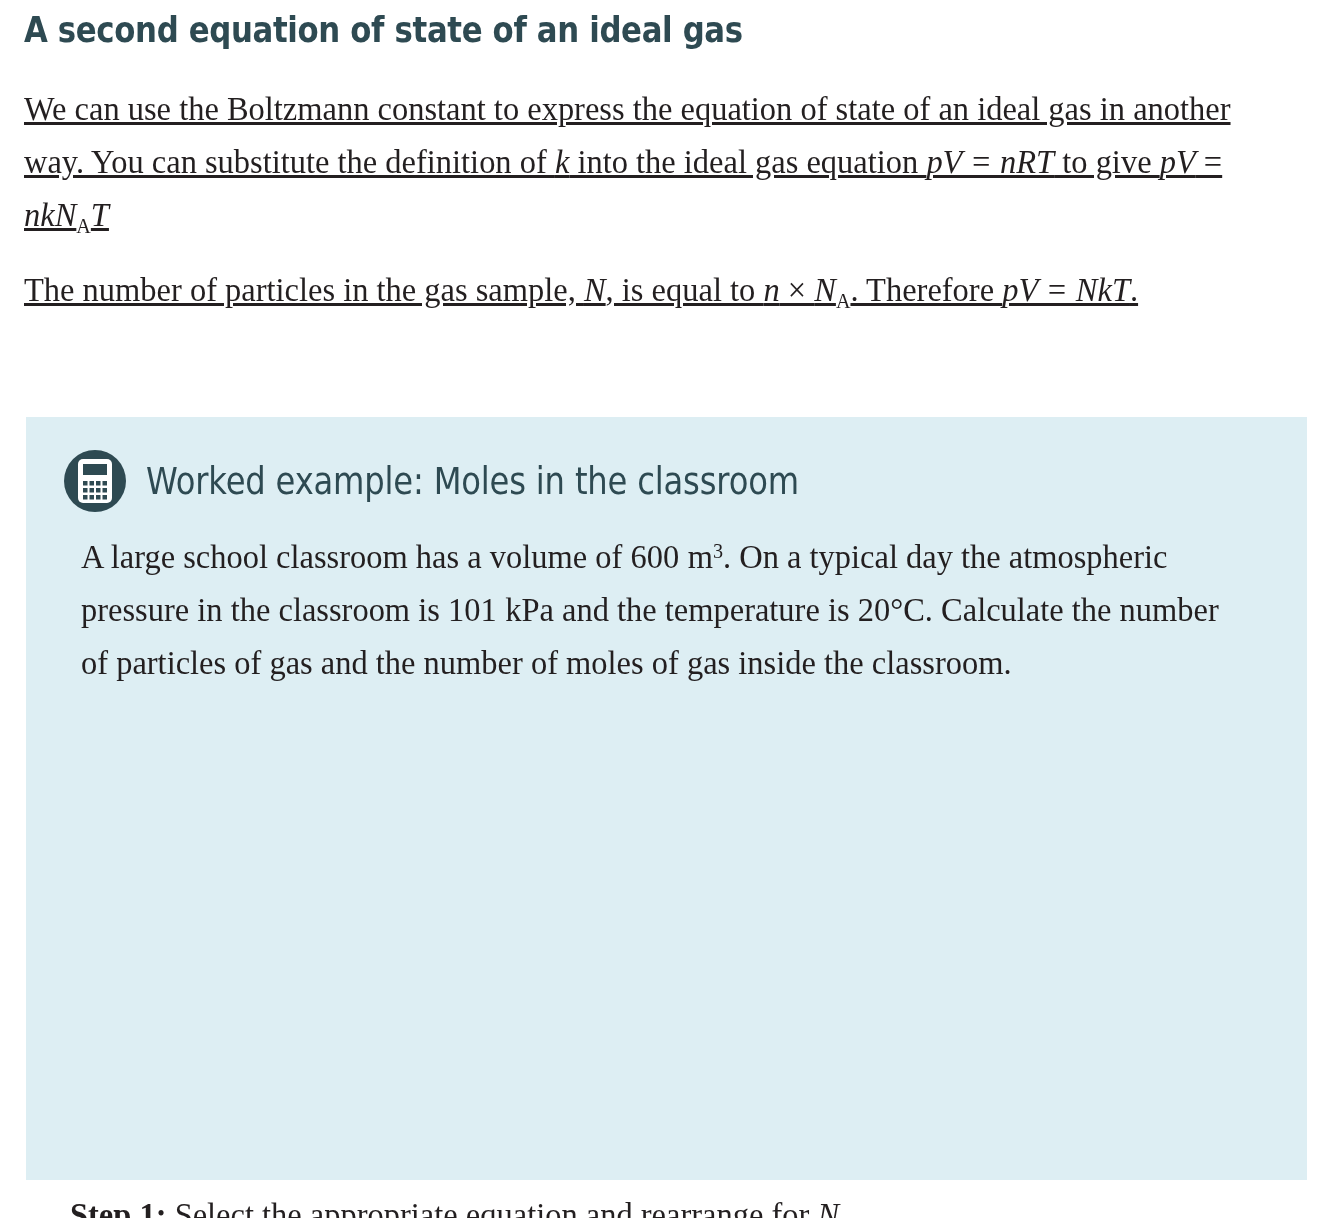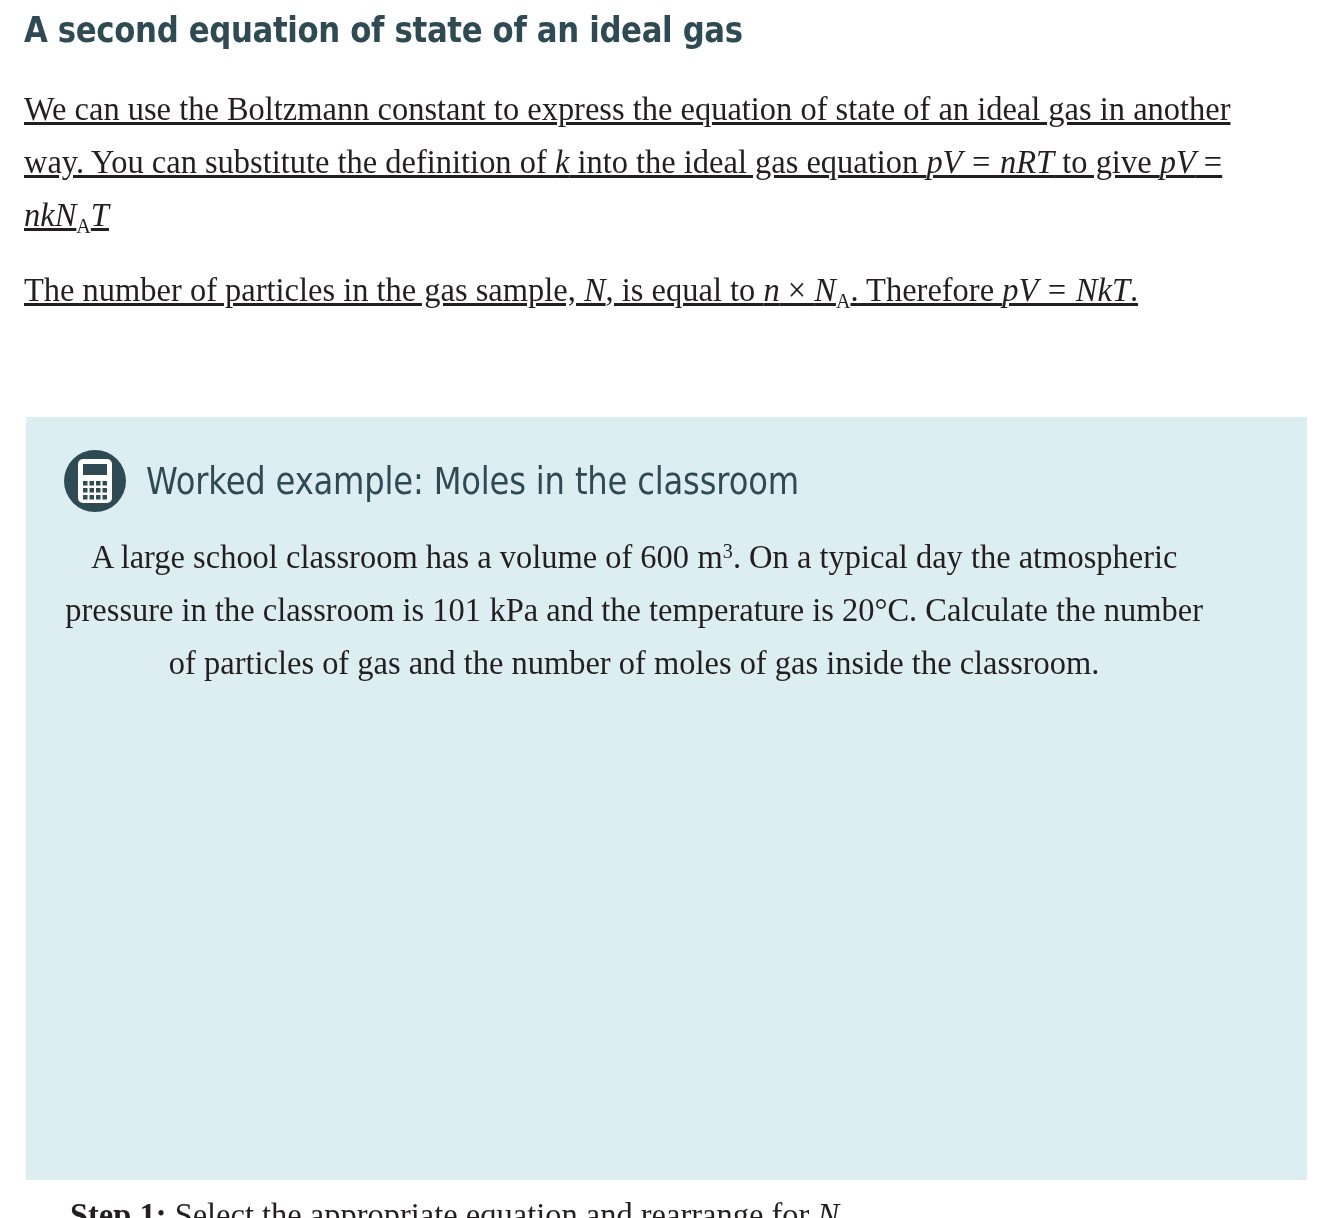--- a/index.html
+++ b/index.html
@@ -106,24 +106,23 @@
     font-size: 37px;
     color: #2e4a52;
     transform: scaleX(0.87);
     transform-origin: left center;
     white-space: nowrap;
     letter-spacing: -0.2px;
   }
 
   .worked-body {
     position: absolute;
-    left: 28px;
+    left: 55px;
     top: 113px;
     width: 1215px;
-    text-align: center;
   }
   .wpara {
     font-family: "Liberation Serif", serif;
     font-size: 34px;
     line-height: 53px;
     color: #231f20;
     transform: scaleX(0.955);
     transform-origin: left top;
   }
 

